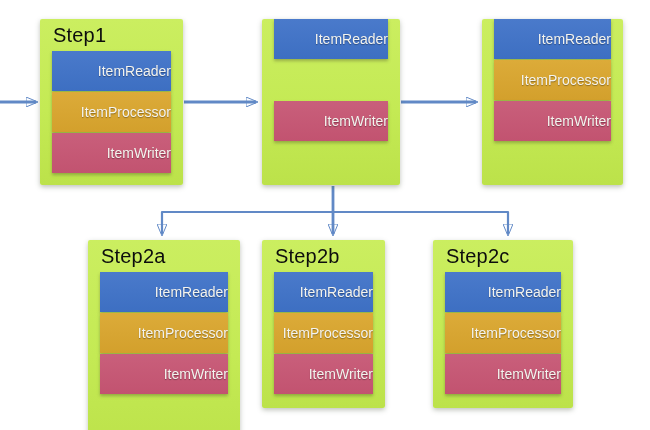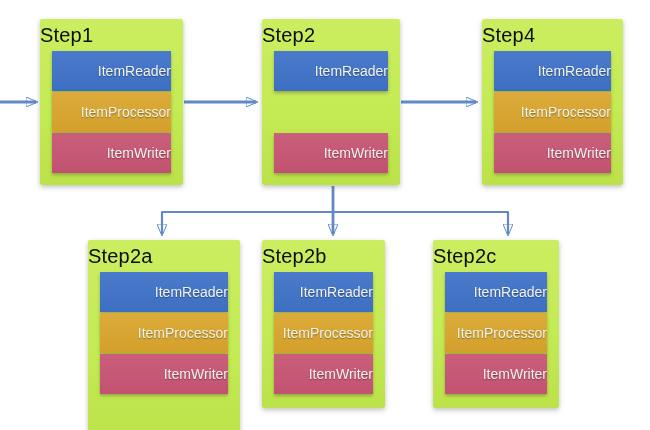--- a/index.html
+++ b/index.html
@@ -38,20 +38,21 @@
     background: linear-gradient(180deg, #cbee60 0%, var(--box, #c4ea54) 55%, #bce24a 100%);
     border-radius: 2px;
     box-shadow: 0 2px 5px rgba(70,80,60,0.35);
     display: flex;
     flex-direction: column;
   }
   .step-title {
     height: 32px;
     display: flex;
     align-items: center;
+    padding-left: 13px;
     font-size: 20px;
     letter-spacing: 0.2px;
     color: var(--title-text, #0d0d0d);
   }
   .bar {
     height: 40px;
     margin: 0 12px 1px 12px;
     line-height: 40px;
     text-align: right;
     font-size: 14px;
@@ -65,21 +66,21 @@
   .bar.spacer {
     background: transparent;
     box-shadow: none;
   }
   
   .pos-step1  { left: 40px;  top: 19px;  width: 143px; height: 166px; }
   .pos-step2  { left: 262px; top: 19px;  width: 138px; height: 166px; }
   .pos-step4  { left: 482px; top: 19px;  width: 141px; height: 166px; }
   .pos-step2a { left: 88px;  top: 240px; width: 152px; height: 212px; }
   .pos-step2b { left: 262px; top: 240px; width: 123px; height: 168px; }
-  .pos-step2c { left: 433px; top: 240px; width: 126px; height: 168px; }
+  .pos-step2c { left: 433px; top: 240px; width: 140px; height: 168px; }
 </style>
 </head>
 <body>
 
 <div class="canvas">
 
   <svg class="arrow-layer" viewBox="0 0 650 430" xmlns="http://www.w3.org/2000/svg">
     <defs>
       <marker id="head" viewBox="0 0 12 10" refX="10" refY="5" markerWidth="12" markerHeight="10" markerUnits="userSpaceOnUse" orient="auto">
         <path d="M0,0 L12,5 L0,10 Z"></path>
@@ -94,28 +95,26 @@
   </svg>
 
   <div class="step-box pos-step1">
     <div class="step-title">Step1</div>
     <div class="bar reader">ItemReader</div>
     <div class="bar processor">ItemProcessor</div>
     <div class="bar writer">ItemWriter</div>
   </div>
 
   <div class="step-box pos-step2">
-    <div class="step-title">Step2</div>
     <div class="bar reader">ItemReader</div>
     <div class="bar spacer"></div>
     <div class="bar writer">ItemWriter</div>
   </div>
 
   <div class="step-box pos-step4">
-    <div class="step-title">Step4</div>
     <div class="bar reader">ItemReader</div>
     <div class="bar processor">ItemProcessor</div>
     <div class="bar writer">ItemWriter</div>
   </div>
 
   <div class="step-box pos-step2a">
     <div class="step-title">Step2a</div>
     <div class="bar reader">ItemReader</div>
     <div class="bar processor">ItemProcessor</div>
     <div class="bar writer">ItemWriter</div>

